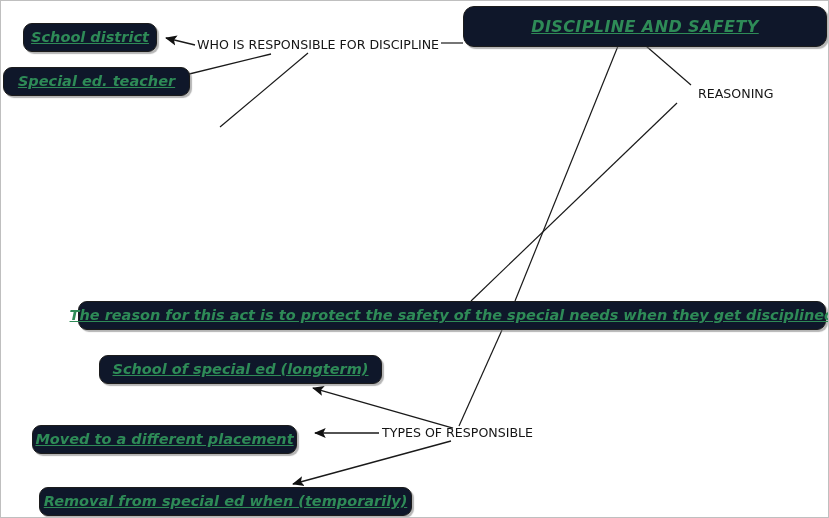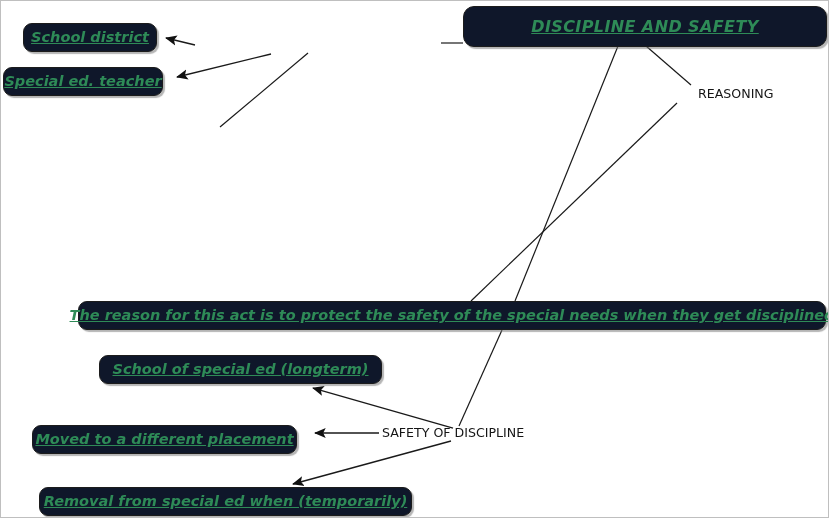--- a/index.html
+++ b/index.html
@@ -110,39 +110,40 @@
   </svg>
 
   <div class="node title" style="left:462px; top:5px; width:364px; height:41px;">
     <span class="node-label">DISCIPLINE AND SAFETY</span>
   </div>
 
   <div class="node item" style="left:22px; top:22px; width:134px; height:29px;">
     <span class="node-label">School district</span>
   </div>
 
-  <div class="node item" style="left:2px; top:66px; width:160px; height:29px;">
+  <div class="node item" style="left:2px; top:66px; width:187px; height:29px;">
     <span class="node-label">Special ed. teacher</span>
   </div>
 
 
   <div class="node statement" style="left:77px; top:300px; width:748px; height:29px;">
     <span class="node-label">The reason for this act is to protect the safety of the special needs when they get disciplined</span>
   </div>
 
   <div class="node item" style="left:98px; top:354px; width:283px; height:29px;">
     <span class="node-label">School of special ed (longterm)</span>
   </div>
 
   <div class="node item" style="left:31px; top:424px; width:265px; height:29px;">
     <span class="node-label">Moved to a different placement</span>
   </div>
 
   <div class="node item" style="left:38px; top:486px; width:373px; height:29px;">
     <span class="node-label">Removal from special ed when (temporarily)</span>
   </div>
 
+  <div class="edge-label" style="left:196px; top:38px;">WHO IS RESPONSIBLE FOR DISCIPLINE</div>
 
   <div class="edge-label" style="left:653px; top:87px;margin-left:44px;">REASONING</div>
 
-  <div class="edge-label" style="left:381px; top:426px;">SAFETY OF DISCIPLINE</div>
+  <div class="edge-label" style="left:381px; top:426px;">TYPES OF RESPONSIBLE</div>
 
 </div>
 
 </body></html>

